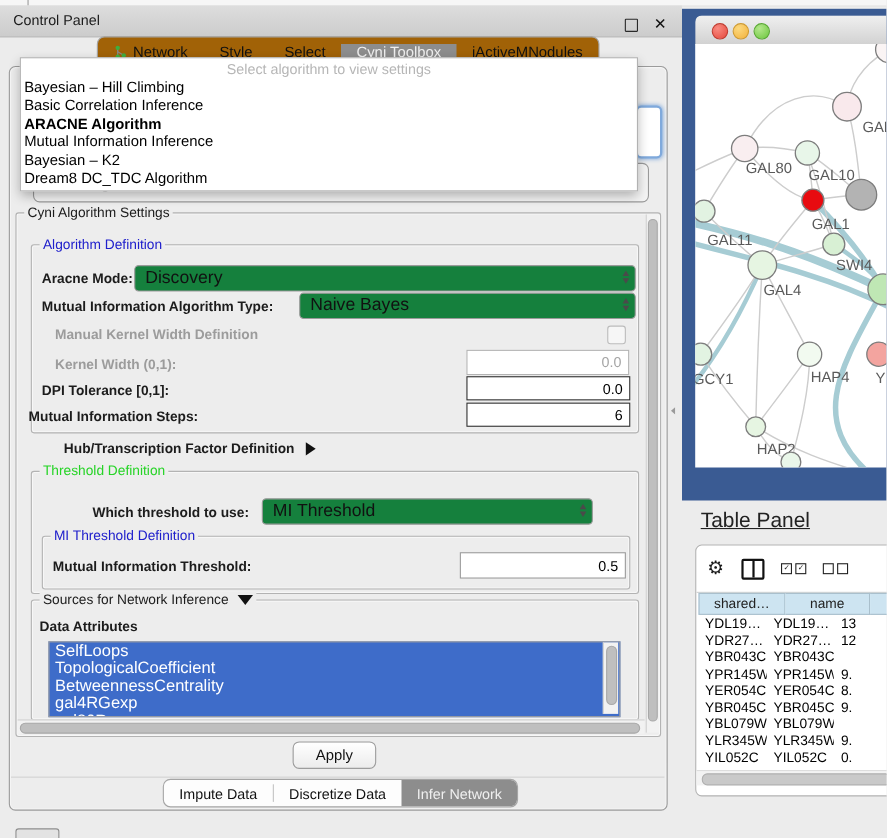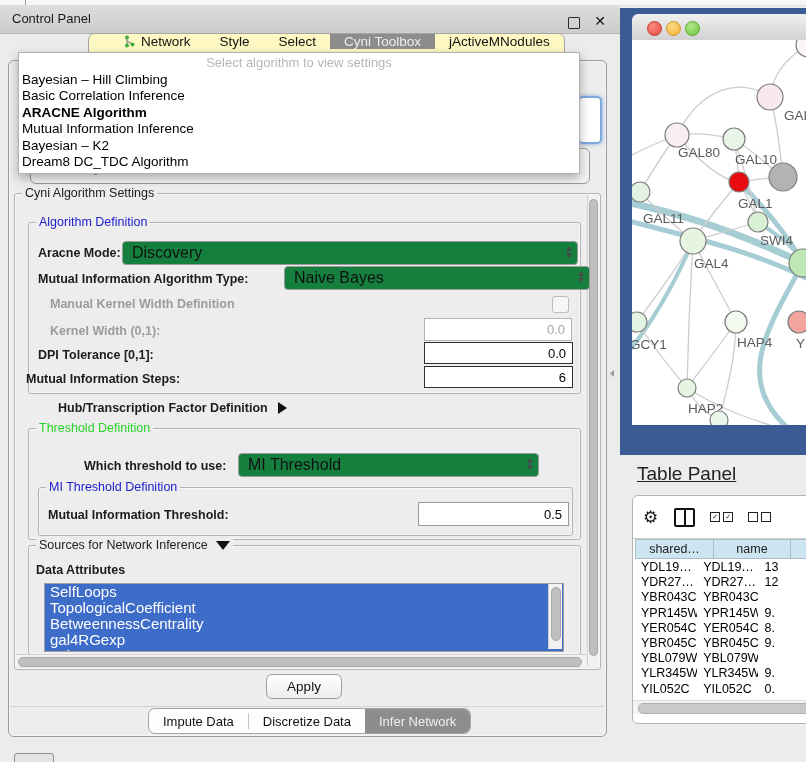--- a/index.html
+++ b/index.html
@@ -12,21 +12,21 @@
   .top-tick{left:25px;top:0;width:1px;height:5px;background:#9a9a9a;}
   
   .cp-titlebar{left:0;top:5px;width:620px;height:28px;background:linear-gradient(#dddddd,#cccccc);border-bottom:1px solid #b2b2b2;}
   .cp-title{left:12px;top:11px;font-size:13px;color:#1a1a1a;}
   .float-icon{right:40px;top:12px;width:10px;height:10px;border:1.6px solid #2a2a2a;border-radius:1px;position:absolute;}
   .close-icon{right:14px;top:8px;font-size:14px;font-weight:bold;color:#111;}
   
   .panel{left:8px;top:60px;width:597px;height:675px;background:#ededed;border:1px solid #9b9b9b;border-radius:6px;box-shadow:inset 0 0 0 1px #f5f5f5;}
   .panel-innerline{left:10px;top:706px;width:594px;height:1px;background:#d2d2d2;}
   
-  .tabbar{left:88px;top:33px;height:27px;background:#fef9c3;border:1px solid #a5a5a5;border-radius:7px;display:flex;align-items:flex-start;z-index:3;overflow:hidden;white-space:nowrap;padding-left:20px;}
+  .tabbar{left:88px;top:33px;height:27px;background:#a16207;border:1px solid #a5a5a5;border-radius:7px;display:flex;align-items:center;z-index:3;overflow:hidden;white-space:nowrap;}
   .tab{display:flex;align-items:center;padding:0 14px;font-size:13.5px;color:#111;}
   .tab.sel{background:#8d8d8d;color:#efefef;}
   .tab-sep{width:1px;background:#c4c4c4;margin:4px 0;}
   .tab-icon{margin-right:6px;display:inline-flex;}
   
   .popup{left:18px;top:52px;width:560px;height:120px;background:#ffffff;border:1px solid #b2b2b2;box-shadow:0 4px 10px rgba(0,0,0,.3);z-index:10;}
   .popup-head{height:17px;text-align:center;color:#b6b6b6;font-size:13px;padding-top:2px;}
   .popup-item{height:16.4px;line-height:16.4px;padding-left:3px;font-size:13.5px;color:#000;}
   .popup-item.bold{font-weight:bold;}
   
@@ -170,21 +170,21 @@
   <div class="abs bold-label" style="left:38px;top:246px;">Aracne Mode:</div>
   <div class="abs combo" style="left:122px;top:241px;width:445px;">
     <span>Discovery</span>
     <span class="stepper">
         <i class="up"></i>
         <i class="dn"></i>
       </span>
   </div>
 
   <div class="abs bold-label" style="left:38px;top:272px;">Mutual Information Algorithm Type:</div>
-  <div class="abs combo" style="left:272px;top:266px;width:295px;margin-left:12px;">
+  <div class="abs combo" style="left:272px;top:266px;width:295px;">
     <span>Naive Bayes</span>
     <span class="stepper">
         <i class="up"></i>
         <i class="dn"></i>
       </span>
   </div>
 
   <div class="abs bold-label dis" style="left:38px;top:297px;">Manual Kernel Width Definition</div>
   <div class="abs checkbox" style="left:552px;top:296px;"></div>
 

